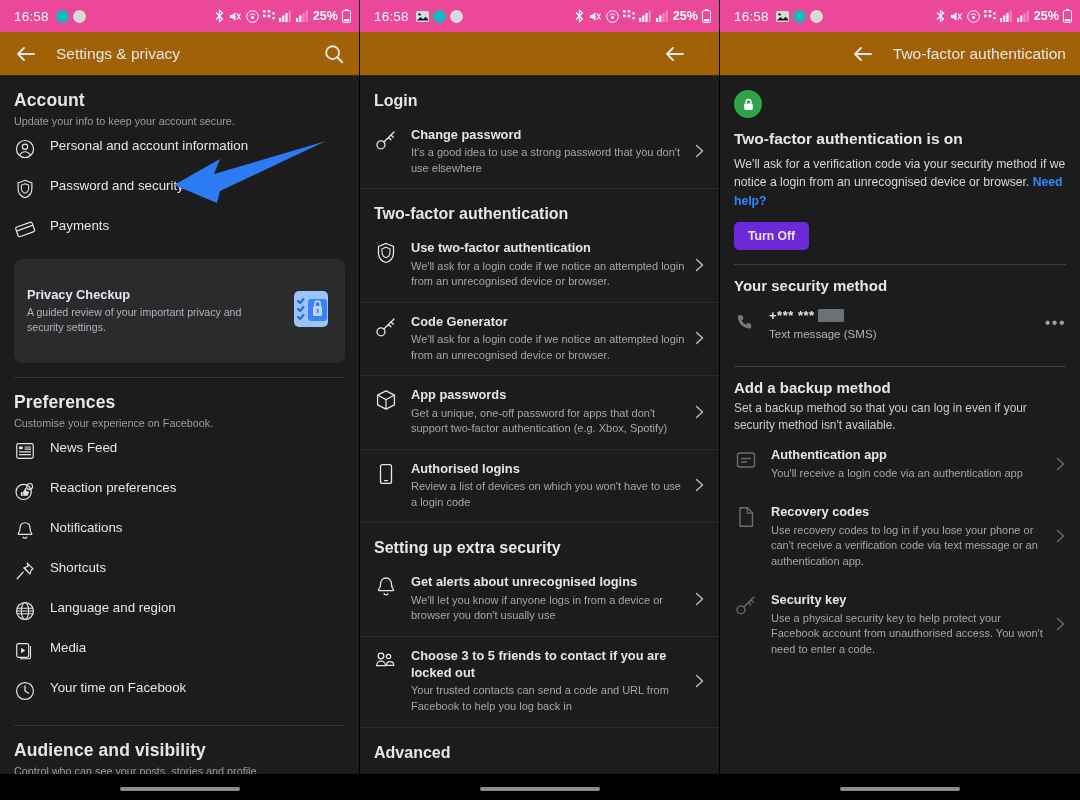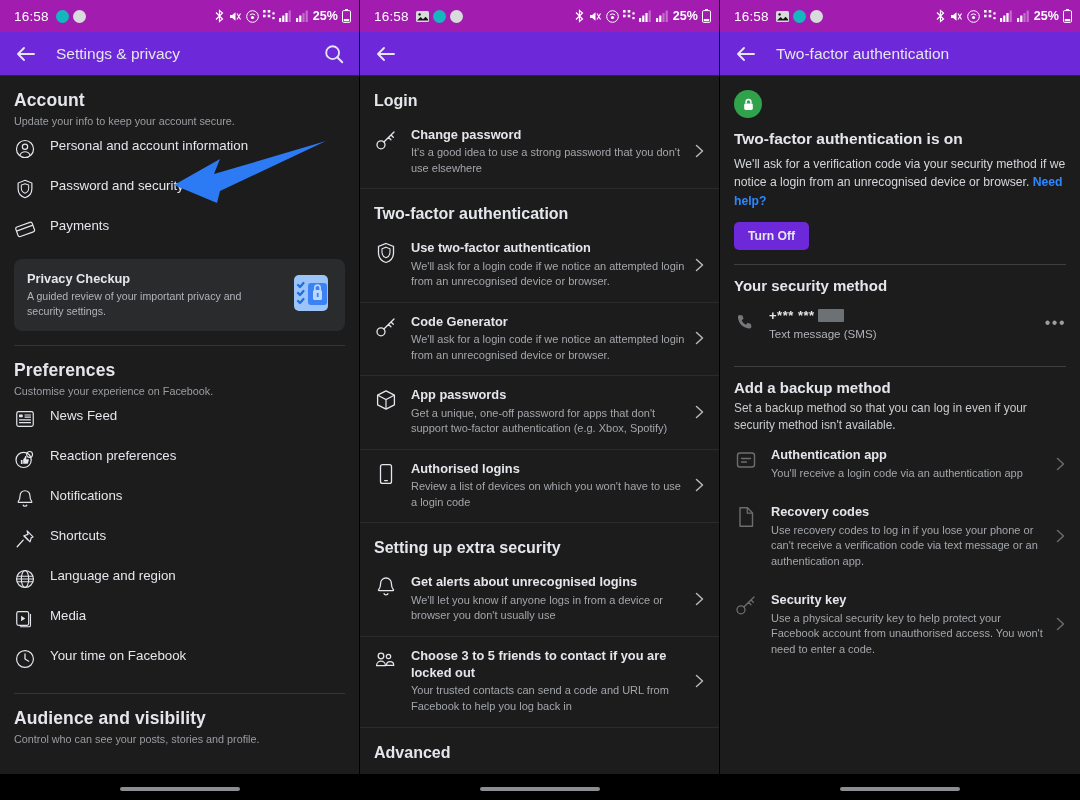--- a/index.html
+++ b/index.html
@@ -17,40 +17,41 @@
     overflow: hidden;
     border-right: 1px solid #000;
   }
   .screen:last-child { border-right: none; }
 
   
   .statusbar {
     height: 32px;
     display: flex; align-items: center;
     padding: 0 8px 0 14px;
-    background: #a21caf;
+    background: #ec4899;
     color: #ffffff;
     font-size: 13px;
   }
   .sb-time { font-size: 13.5px; letter-spacing: .2px; }
   .sb-left-icons { display: flex; align-items: center; gap: 4px; margin-left: 7px; }
   .sb-right { margin-left: auto; display: flex; align-items: center; gap: 4px; }
   .sb-ic { display: inline-flex; align-items: center; justify-content: center; }
   .sb-batt { font-size: 12.5px; font-weight: 600; letter-spacing: .1px; }
   .dot-ic { width: 13px; height: 13px; border-radius: 50%; display:inline-block; }
   .dot-teal { background: #14b7bd; }
   .dot-grey { background: #d9dadb; }
 
   
   .appbar {
     height: 44px;
     display: flex; align-items: center;
     padding: 0 14px;
-    background: #6d28d9;
+    background: #a16207;
     border-bottom: 1px solid #2c2c2e;
+    justify-content: flex-end;
   }
   .appbar .back { width: 24px; height: 24px; flex: 0 0 auto; cursor: pointer; }
   .appbar .title {
     color: #e4e6eb; font-size: 15.5px; font-weight: 400;
     margin-left: 18px; white-space: nowrap;
   }
   .appbar .spacer { flex: 1 1 auto; }
   .appbar .search { width: 22px; height: 22px; }
 
   
@@ -69,21 +70,21 @@
     padding: 9px 14px; min-height: 38px;
     cursor: pointer;
   }
   .row .ic { width: 22px; height: 22px; flex: 0 0 22px; margin-right: 14px; }
   .row .lbl { color: #e4e6eb; font-size: 13.3px; }
 
   .card {
     margin: 10px 14px 0 14px;
     background: #2a2b2d;
     border-radius: 8px;
-    padding: 12px 13px;
+    padding: 28px 13px;
     display: flex; align-items: flex-start; gap: 10px;
     cursor: pointer;
   }
   .card .ct { flex: 1; }
   .card .ct h4 { color: #e4e6eb; font-size: 12.8px; font-weight: 700; margin-bottom: 3px; }
   .card .ct p { color: #b0b3b8; font-size: 10.6px; line-height: 1.45; }
   .card .thumb { width: 44px; height: 44px; flex: 0 0 44px; }
 
   .divider { height: 1px; background: #333538; margin: 14px 14px 0 14px; }
 

